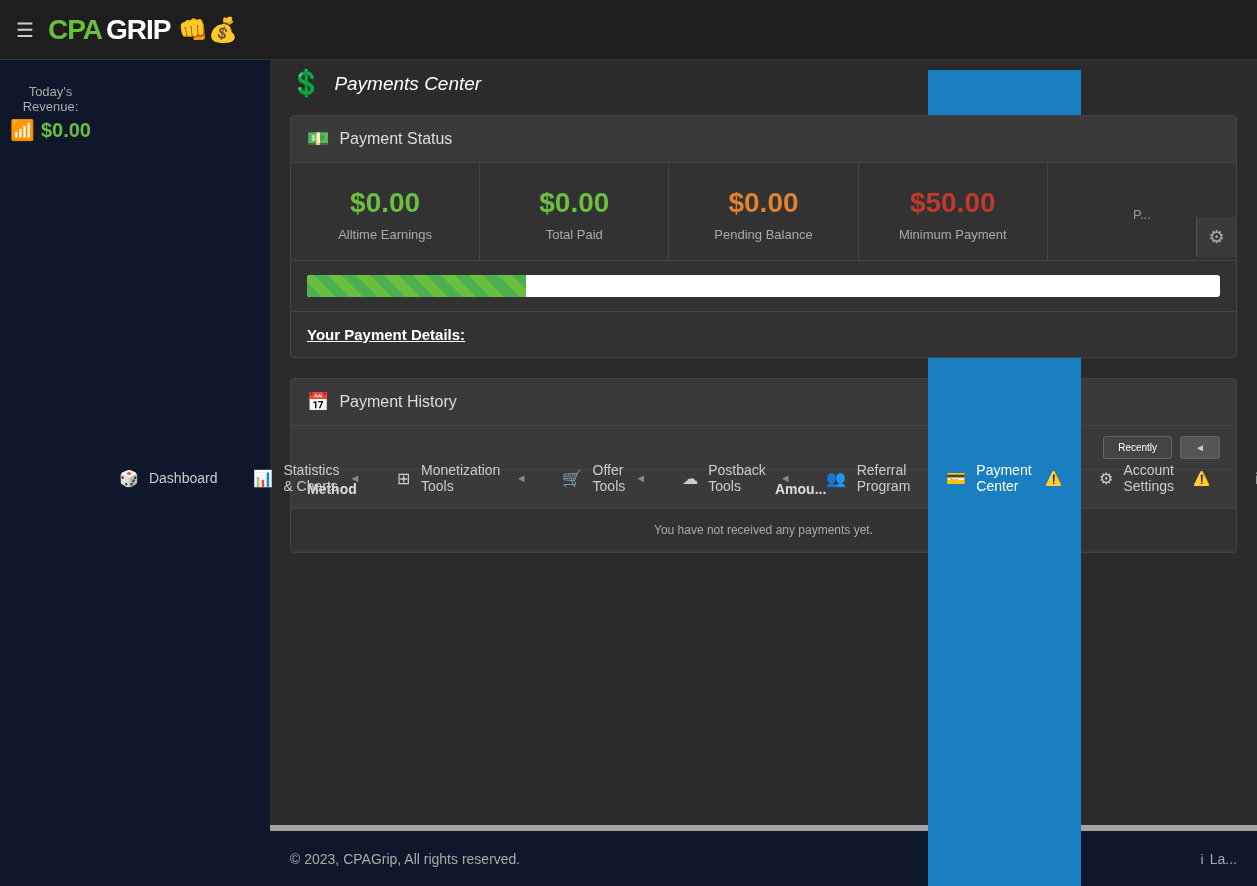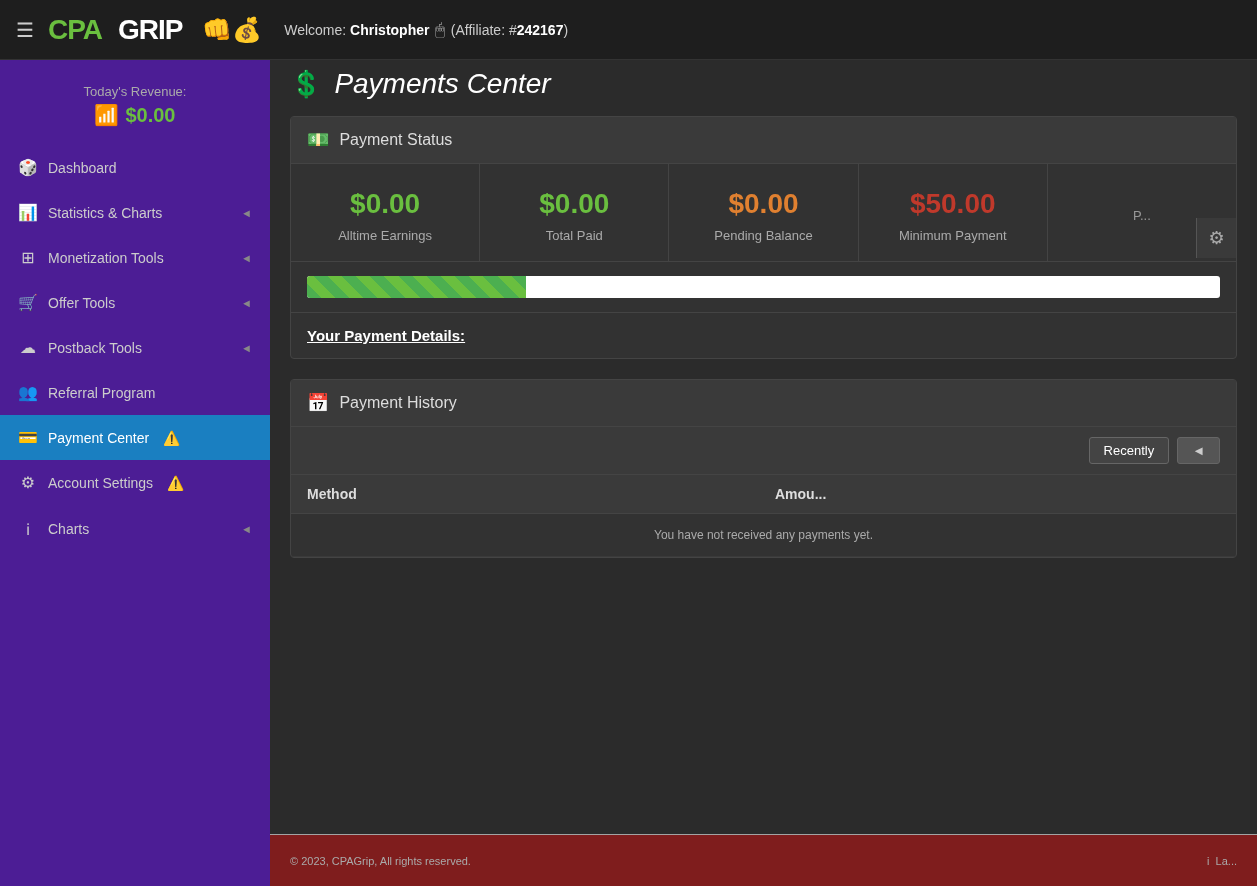--- a/index.html
+++ b/index.html
@@ -18,24 +18,24 @@
     .topnav .hamburger { color: #ccc; font-size: 20px; cursor: pointer; }
     .topnav .welcome { color: #ccc; font-size: 14px; margin-left: 8px; }
     .topnav .welcome b { color: #fff; }
 
     
     .layout { display: flex; min-height: calc(886px - 60px); }
 
     
     .sidebar {
       width: 270px;
-      background: #4c1d95;
+      background: #0f172a;
       flex-shrink: 0;
       display: flex;
-      flex-direction: column;
+      flex-direction: row;
       padding-top: 10px;
     }
     .revenue-box {
       text-align: center;
       padding: 14px 10px 18px;
       color: #aaa;
       font-size: 13px;
     }
     .revenue-box .amount {
       color: #6abf3f;
@@ -81,21 +81,21 @@
     .breadcrumb span { margin: 0 6px; }
 
     
     .page-title-area {
       padding: 8px 20px 16px;
       display: flex;
       align-items: center;
       gap: 12px;
     }
     .page-title-icon { font-size: 26px; }
-    .page-title-text { font-size: 28px; font-style: italic; color: #fff; font-weight: 300; }
+    .page-title-text { font-size: 19px; font-style: italic; color: #fff; font-weight: 300; }
 
     
     .card {
       background: #323232;
       border: 1px solid #444;
       border-radius: 4px;
       margin: 0 20px 20px;
     }
     .card-header {
       background: #3a3a3a;
@@ -177,21 +177,21 @@
       padding: 10px 16px;
       background: #3a3a3a;
       border-bottom: 1px solid #444;
       gap: 8px;
     }
     .history-btn {
       background: #555;
       border: 1px solid #666;
       color: #ccc;
       padding: 5px 14px;
-      font-size: 13px;
+      font-size: 10px;
       border-radius: 3px;
       cursor: pointer;
     }
     .history-btn.active-btn { background: #444; color: #fff; }
 
     
     .history-table { width: 100%; border-collapse: collapse; }
     .history-table th {
       background: #3a3a3a;
       padding: 11px 16px;
@@ -205,27 +205,27 @@
     .history-table td {
       padding: 14px 16px;
       font-size: 12px;
       color: #aaa;
       text-align: center;
       border-bottom: 1px solid #3a3a3a;
     }
 
     
     .footer {
-      background: #7f1d1d;
-      border-top: 1px solid #a3a3a3;
+      background: #0f172a;
+      border-top: 6px solid #a3a3a3;
       padding: 18px 20px;
       display: flex;
       align-items: center;
       justify-content: space-between;
-      font-size: 11px;
+      font-size: 14px;
       color: #aaa;
       margin-top: auto;
     }
     .footer .right-footer { display: flex; align-items: center; gap: 6px; color: #aaa; }
 
     
     .gear-overlay {
       position: absolute;
       right: 0;
       top: 50%;
@@ -242,29 +242,24 @@
       cursor: pointer;
     }
 
     .card-wrapper { position: relative; }
   </style>
 </head>
 <body>
 
 <div class="topnav">
   <span class="hamburger">☰</span>
-  <div style="display:flex;align-items:center;gap:16px;">
+  <div style="display:flex;align-items:center;gap:4px;">
     <span style="font-size:28px;font-weight:900;color:#6abf3f;letter-spacing:-1px;">CPA</span>
       <span style="font-size:28px;font-weight:900;color:#fff;letter-spacing:-1px;">GRIP</span>
     <span style="font-size:24px;margin-left:4px;">👊💰</span>
-  </div>
-  <div class="welcome">
-    <span>Welcome: </span><b>Christopher</b>
-    <span style="font-size:16px;margin:0 2px;">🖱</span>
-    <span>(Affiliate: #</span><b>242167</b><span>)</span>
   </div>
 </div>
 
 <div class="layout">
 
   <div class="sidebar">
     <div class="revenue-box">
       <div style="margin-bottom:4px;">Today's Revenue:</div>
       <div class="amount">
         <span>📶</span>

